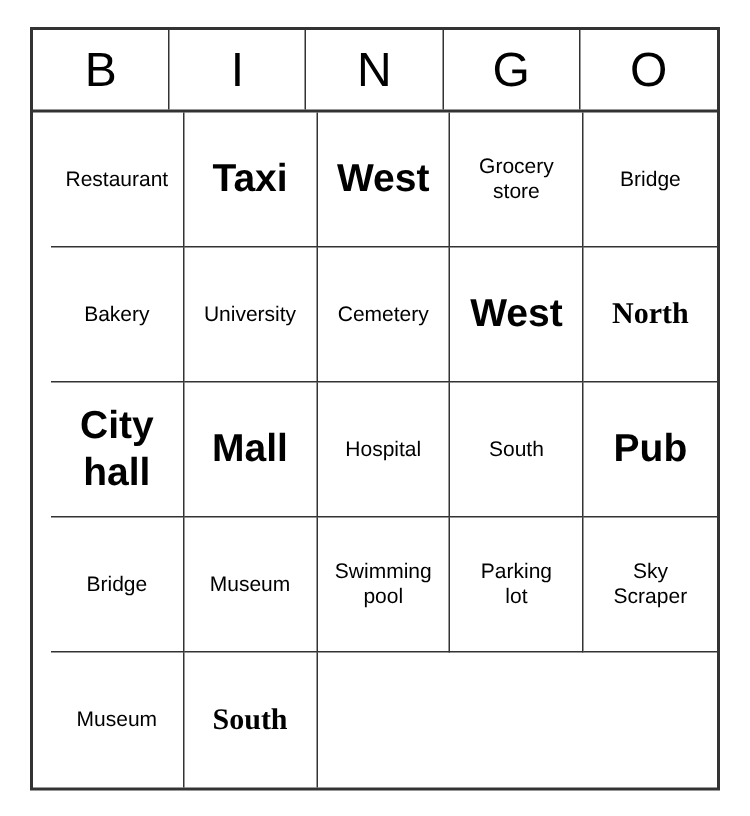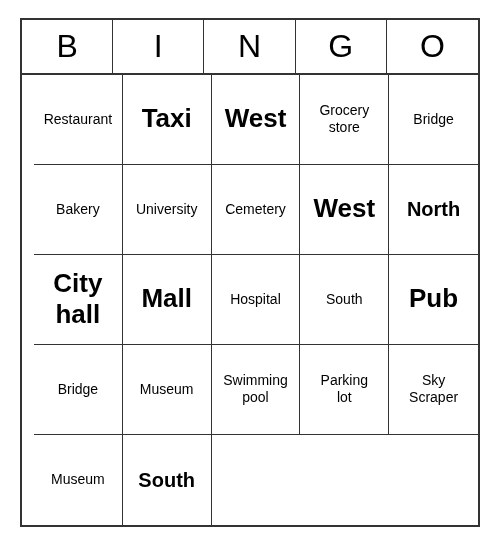--- a/index.html
+++ b/index.html
@@ -68,20 +68,21 @@
     }
 
     .bingo-cell.large-text {
       font-size: 26px;
       font-weight: bold;
     }
 
     .bingo-cell.medium-text {
       font-size: 20px;
       font-weight: bold;
+      font-family: Liberation Serif, serif;
     }
   </style>
 </head>
 <body>
 
 <div class="bingo-card">
   <div class="bingo-header">
   <div class="bingo-header-cell">B</div>
       <div class="bingo-header-cell">I</div>
       <div class="bingo-header-cell">N</div>

